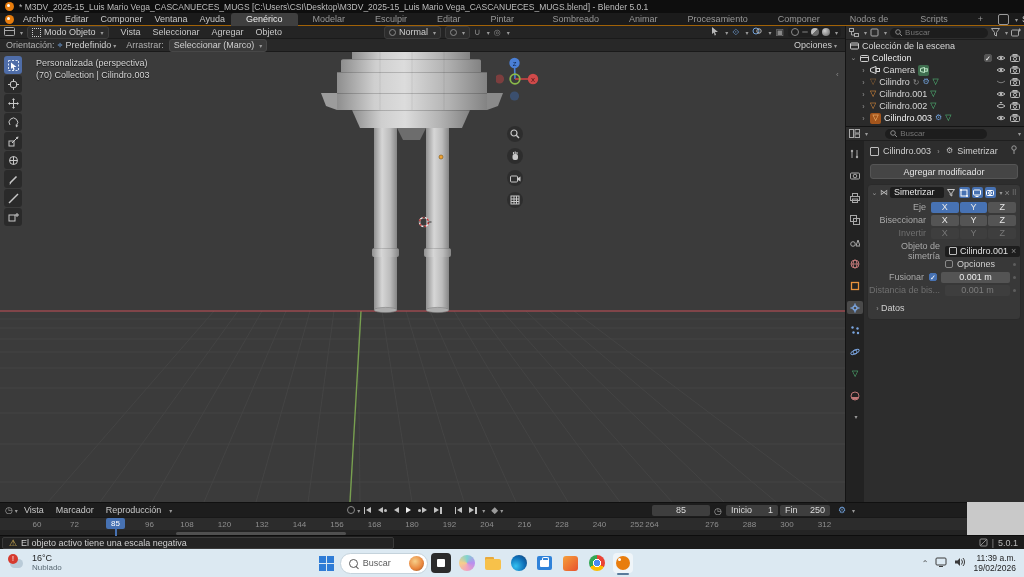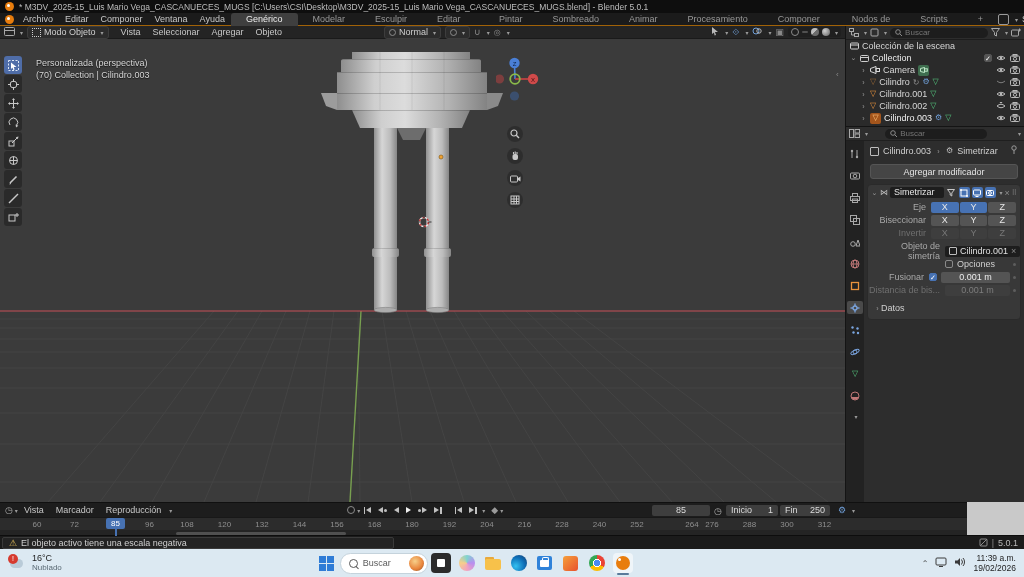--- a/index.html
+++ b/index.html
@@ -15,21 +15,21 @@
 
   
   #titlebar{top:0;left:0;width:1024px;height:13px;background:#0e0e0e;display:flex;align-items:center;padding-left:5px;box-sizing:border-box;gap:5px;}
   #titlebar .t{color:#bdbdbd;font-size:8.5px;}
   .blogo{width:9px;height:9px;border-radius:50%;background:#e87d0d;position:relative;flex:none;}
   .blogo::after{content:"";position:absolute;left:2px;top:2px;width:3px;height:3px;border-radius:50%;background:#fff;}
 
   
   #menubar{top:13px;left:0;width:1024px;height:13px;background:#1b1b1b;display:flex;align-items:center;border-bottom:1px solid #a16207;box-sizing:border-box;}
   .menu-item{padding:0 6px;color:#c8c8c8;}
-  .wtab{padding:0 15px;height:13px;line-height:13px;color:#989898;text-align:right;}
+  .wtab{padding:0 15px;height:13px;line-height:13px;color:#989898;}
   .wtab.active{background:#3f3f3f;color:#ececec;border-radius:3px 3px 0 0;}
   .topbar-right{margin-left:auto;display:flex;align-items:center;gap:4px;padding-right:4px;}
   .mini-icon{width:9px;height:9px;border:1px solid #9a9a9a;border-radius:2px;flex:none;}
 
   
   #vheader{top:26px;left:0;width:845px;height:13px;background:#242424;display:flex;align-items:center;border-bottom:1px solid #1a1a1a;box-sizing:border-box;}
   #vtools{top:39px;left:0;width:845px;height:13px;background:#282828;display:flex;align-items:center;border-bottom:1px solid #1a1a1a;box-sizing:border-box;}
   .pill{background:#2c2c2c;border:1px solid #3d3d3d;border-radius:3px;height:11px;display:flex;align-items:center;padding:0 4px;gap:3px;}
   .modebox{width:7px;height:7px;border:1px dotted #cfcfcf;border-radius:1px;}
   .sphere{width:8px;height:8px;border-radius:50%;flex:none;}
@@ -216,20 +216,35 @@
       <div class="row" style="gap:3px;background:#1f1f1f;border-radius:3px;padding:1px 3px">
         <span class="sphere sp-wire"></span>
         <span class="active-pill"><span class="sphere sp-solid"></span></span>
         <span class="sphere sp-mat"></span>
         <span class="sphere sp-rend"></span>
         <span class="chev">▾</span>
       </div>
     </div>
   </div>
 
+  <div class="abs" id="vtools">
+    <span style="margin-left:6px;color:#b0b0b0">Orientación:</span>
+    <span style="margin:0 3px;color:#6f9fd8">⌖</span>
+    <span>Predefinido</span>
+      <span class="chev">▾</span>
+    <span style="margin-left:10px;color:#b0b0b0">Arrastrar:</span>
+    <div class="pill" style="margin-left:5px;background:#3a3a3a;border-color:#474747">
+      <span>Seleccionar (Marco)</span>
+        <span class="chev">▾</span>
+    </div>
+    <div class="row" style="margin-left:auto;padding-right:8px">
+      <span>Opciones</span>
+        <span class="chev">▾</span>
+    </div>
+  </div>
 
   <div class="abs" id="viewport">
 
     <svg class="abs" width="845" height="450" style="left:0;top:0">
       <defs>
         <linearGradient id="cyl" x1="0" y1="0" x2="1" y2="0">
           <stop offset="0" stop-color="#8e8e8e"></stop>
             <stop offset="0.25" stop-color="#cfcfcf"></stop>
           <stop offset="0.45" stop-color="#dcdcdc"></stop>
             <stop offset="0.75" stop-color="#b2b2b2"></stop>
@@ -871,21 +886,21 @@
         <span class="tick" style="left: 299.5px;">144</span>
         <span class="tick" style="left: 337px;">156</span>
         <span class="tick" style="left: 374.5px;">168</span>
         <span class="tick" style="left: 412px;">180</span>
         <span class="tick" style="left: 449.5px;">192</span>
         <span class="tick" style="left: 487px;">204</span>
         <span class="tick" style="left: 524.5px;">216</span>
         <span class="tick" style="left: 562px;">228</span>
         <span class="tick" style="left: 599.5px;">240</span>
         <span class="tick" style="left: 637px;">252</span>
-        <span class="tick" style="left: 692px;">264</span>
+        <span class="tick" style="left: 652px;">264</span>
         <span class="tick" style="left: 712px;">276</span>
         <span class="tick" style="left: 749.5px;">288</span>
         <span class="tick" style="left: 787px;">300</span>
         <span class="tick" style="left: 824.5px;">312</span>
       </div>
     <div id="tl-content">
       <div class="abs" style="left:176px;top:2px;width:170px;height:3px;background:#505050;border-radius:2px"></div>
     </div>
     <div class="abs" style="left:106px;top:15px;width:19px;height:11px;background:#4772b3;border-radius:2px;color:#fff;font-size:8px;display:flex;align-items:center;justify-content:center;z-index:3">85</div>
     <div class="abs" style="left:115px;top:26px;width:1.5px;height:7px;background:#4772b3;z-index:3"></div>

